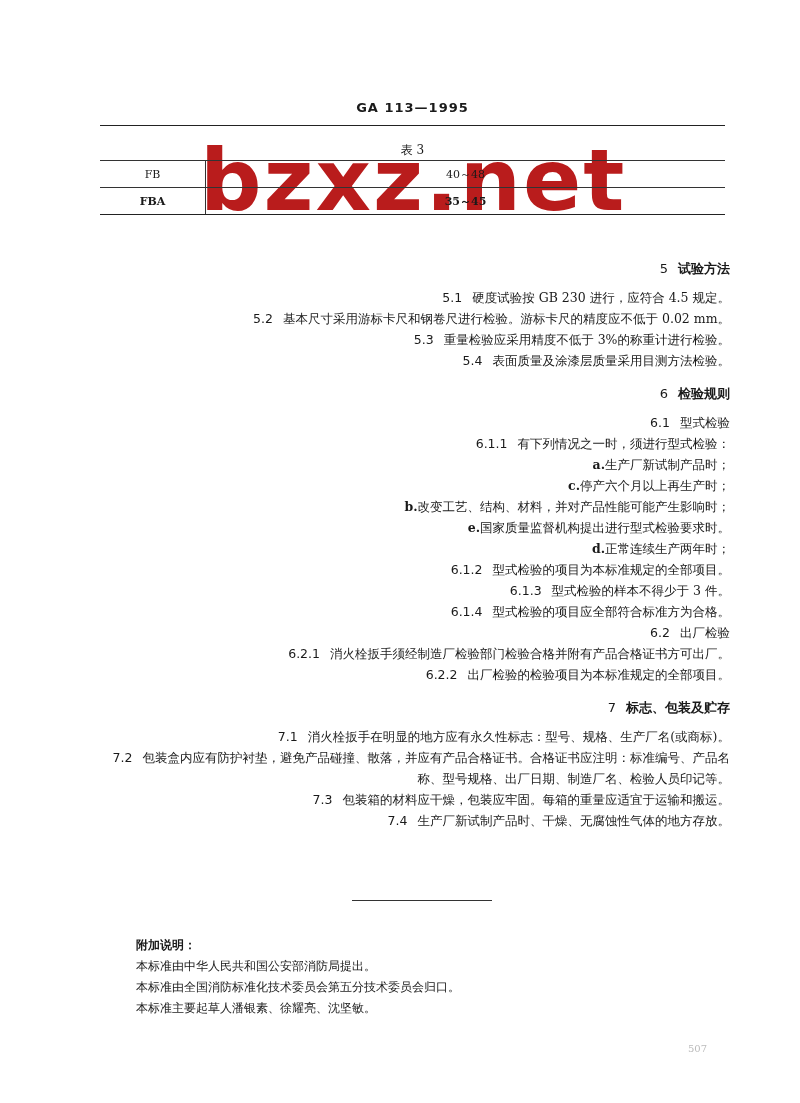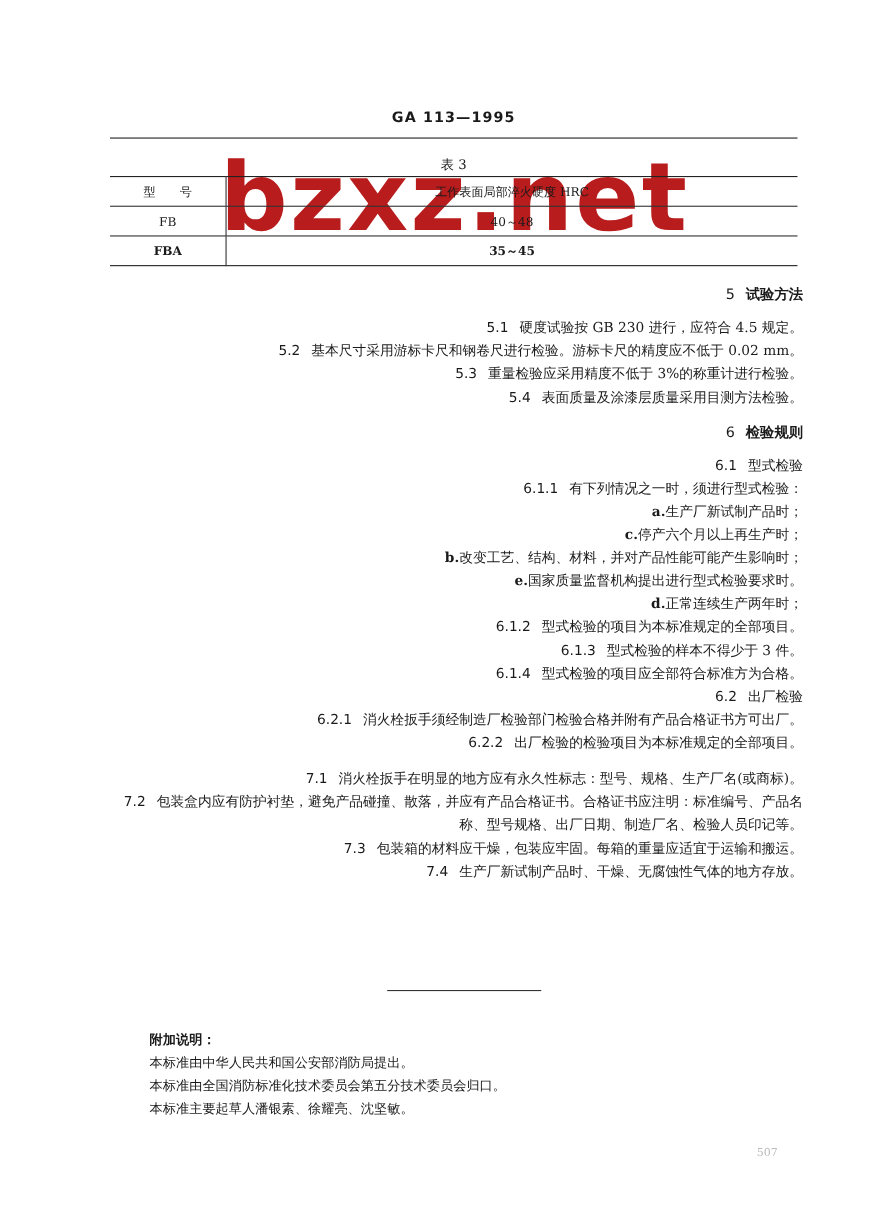--- a/index.html
+++ b/index.html
@@ -46,24 +46,20 @@
 <body>
 
 <div class="page">
   <div class="watermark">bzxz.net</div>
   <div class="std-header">GA 113—1995</div>
   <div class="header-rule"></div>
 
   <div class="table-caption">表 3</div>
   <table class="spec">
     <tbody>
-        <tr>
-      <th class="col1">型　　号</th>
-      <th>工作表面局部淬火硬度 HRC</th>
-    </tr>
     <tr>
       <td class="col1">FB</td>
       <td>40～48</td>
     </tr>
     <tr>
       <td class="col1">FBA</td>
       <td>35～45</td>
     </tr>
   </tbody>
     </table>
@@ -90,20 +86,23 @@
     <p class="sub-item"><span class="letter">e.</span><span>国家质量监督机构提出进行型式检验要求时。</span></p>
     <p class="sub-item"><span class="letter">d.</span><span>正常连续生产两年时；</span></p>
     <p class="item"><span class="num">6.1.2</span><span>型式检验的项目为本标准规定的全部项目。</span></p>
     <p class="item"><span class="num">6.1.3</span><span>型式检验的样本不得少于 3 件。</span></p>
     <p class="item"><span class="num">6.1.4</span><span>型式检验的项目应全部符合标准方为合格。</span></p>
     <p class="item"><span class="num">6.2</span><span>出厂检验</span></p>
     <p class="item"><span class="num">6.2.1</span><span>消火栓扳手须经制造厂检验部门检验合格并附有产品合格证书方可出厂。</span></p>
     <p class="item"><span class="num">6.2.2</span><span>出厂检验的检验项目为本标准规定的全部项目。</span></p>
     <div class="gap"></div>
 
+    <div class="sec-title">
+      <span class="num">7</span><span>标志、包装及贮存</span>
+    </div>
     <p class="item"><span class="num">7.1</span><span>消火栓扳手在明显的地方应有永久性标志：型号、规格、生产厂名(或商标)。</span></p>
     <p class="item"><span class="num">7.2</span><span>包装盒内应有防护衬垫，避免产品碰撞、散落，并应有产品合格证书。合格证书应注明：标准编号、产品名称、型号规格、出厂日期、制造厂名、检验人员印记等。</span></p>
     <p class="item"><span class="num">7.3</span><span>包装箱的材料应干燥，包装应牢固。每箱的重量应适宜于运输和搬运。</span></p>
     <p class="item"><span class="num">7.4</span><span>生产厂新试制产品时、干燥、无腐蚀性气体的地方存放。</span></p>
   </div>
 
   <div class="end-rule"></div>
 
   <div class="appendix">
     <div class="title">附加说明：</div>

